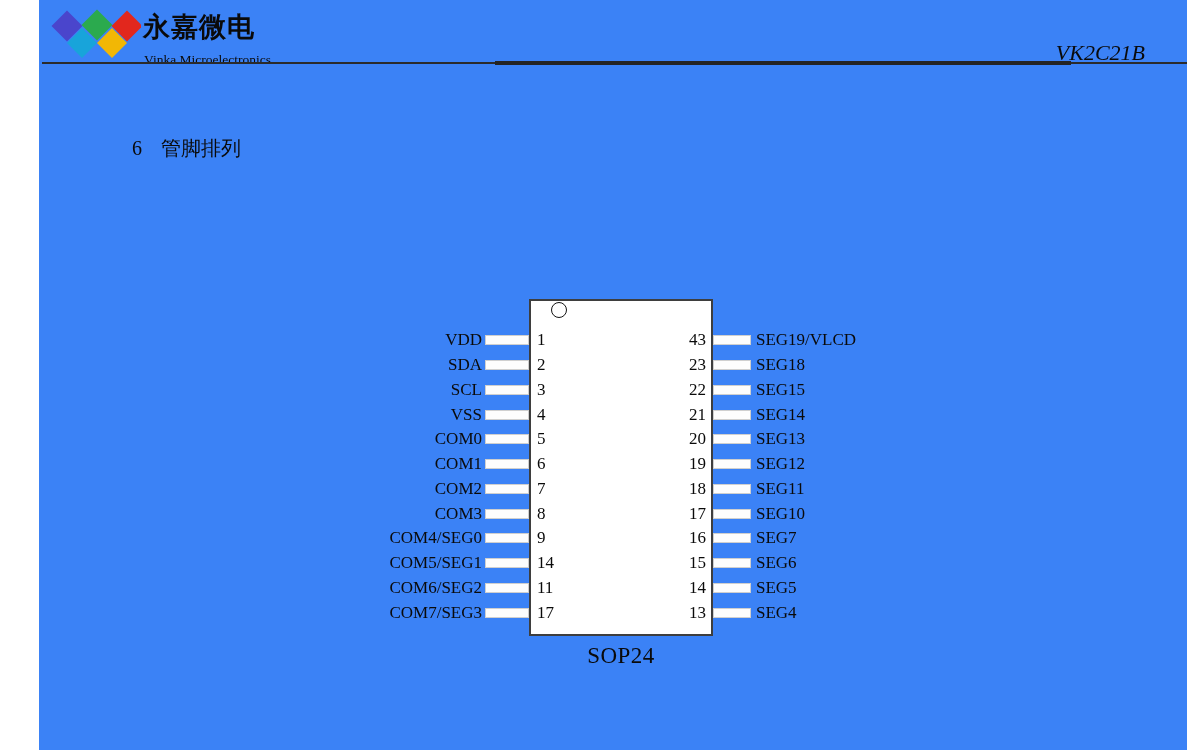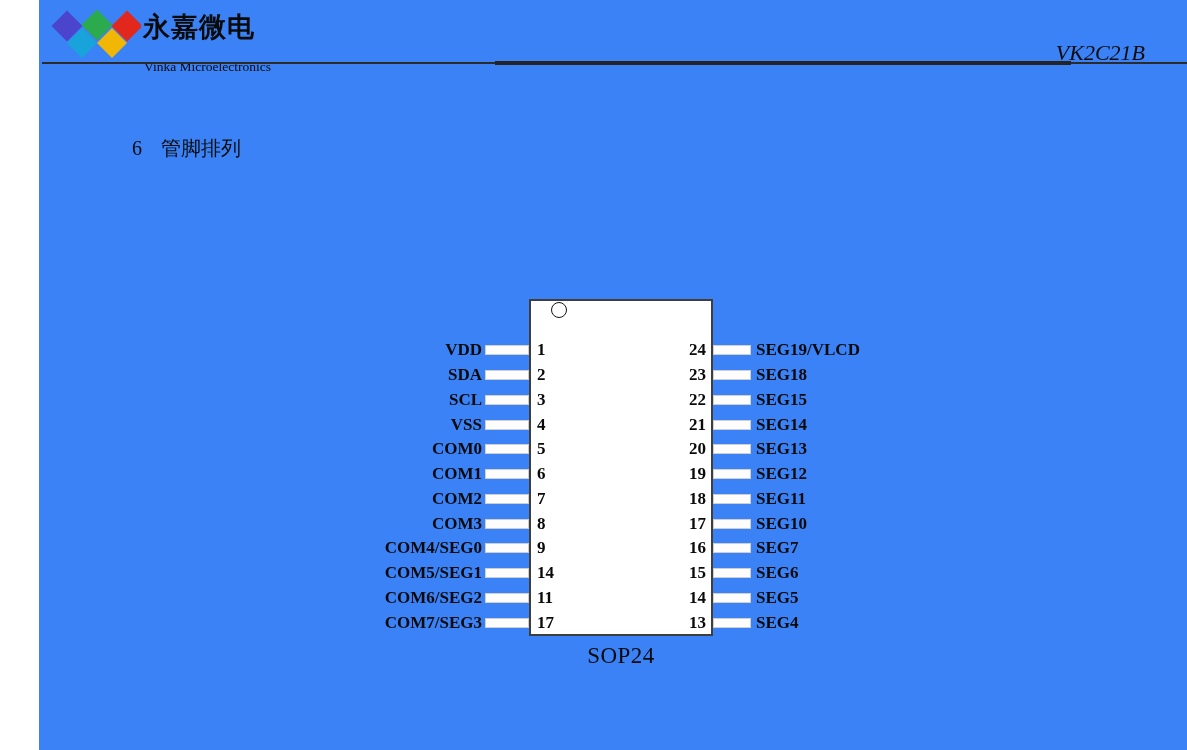--- a/index.html
+++ b/index.html
@@ -17,21 +17,21 @@
 
   
   .logo-svg { position: absolute; left: 6px; top: 7px; }
   .company-cn {
     position: absolute; left: 104px; top: 12px;
     font-family: "DejaVu Sans", sans-serif;
     font-weight: bold; font-size: 27px; letter-spacing: 1px; color: #0a0a0a;
     line-height: 1.1;
   }
   .company-en {
-    position: absolute; left: 105px; top: 59px;
+    position: absolute; left: 105px; top: 52px;
     font-family: "Liberation Serif", serif;
     font-size: 13.5px; color: #0a0a0a;
   }
   .part-number {
     position: absolute; right: 64px; top: 40px;
     font-family: "Liberation Serif", serif;
     font-style: italic; font-size: 22px; color: #0a0a0a;
   }
   .rule-main {
     position: absolute; left: 3px; top: 62px; width: 1181px; height: 2px;
@@ -62,21 +62,21 @@
   }
   .pin1-dot {
     position: absolute; left: 20px; top: 1px; width: 16px; height: 16px;
     border: 1.8px solid #141414; border-radius: 50%; background: #ffffff;
   }
   .package-label {
     position: absolute; left: 490px; top: 643px; width: 184px;
     text-align: center; font-size: 23px; letter-spacing: 0.5px; color: #0a0a0a;
   }
 
-  .pin-grid { position: absolute; left: 250px; top: 338px; width: 612px; font-weight: bold; }
+  .pin-grid { position: absolute; left: 250px; top: 328px; width: 612px; }
   .pin-row { height: 24.75px; display: flex; align-items: center; }
   .pin-label { font-size: 17px; color: #0a0a0a; white-space: nowrap; }
   .pin-label.left  { width: 196px; text-align: right; padding-right: 3px; }
   .pin-label.right { width: 150px; text-align: left; padding-left: 5px; }
   .pad {
     height: 10px; border: 1px solid #cfcfcf; background: #fdfdfd;
   }
   .pad.left  { width: 44px; }
   .pad.right { width: 38px; margin-left: 7px; }
   .pin-num { font-size: 17px; color: #0a0a0a; }
@@ -112,21 +112,21 @@
     <div class="pin1-dot"></div>
   </div>
 
   <div class="pin-grid">
 
     <div class="pin-row">
       <div class="pin-label left">VDD</div>
       <div class="pad left"></div>
       <div class="pin-num left">1</div>
       <div class="mid-space"></div>
-      <div class="pin-num right">24</div>
+      <div class="pin-num right">43</div>
       <div class="pad right"></div>
       <div class="pin-label right">SEG19/VLCD</div>
     </div>
 
     <div class="pin-row">
       <div class="pin-label left">SDA</div>
       <div class="pad left"></div>
       <div class="pin-num left">2</div>
       <div class="mid-space"></div>
       <div class="pin-num right">23</div>

